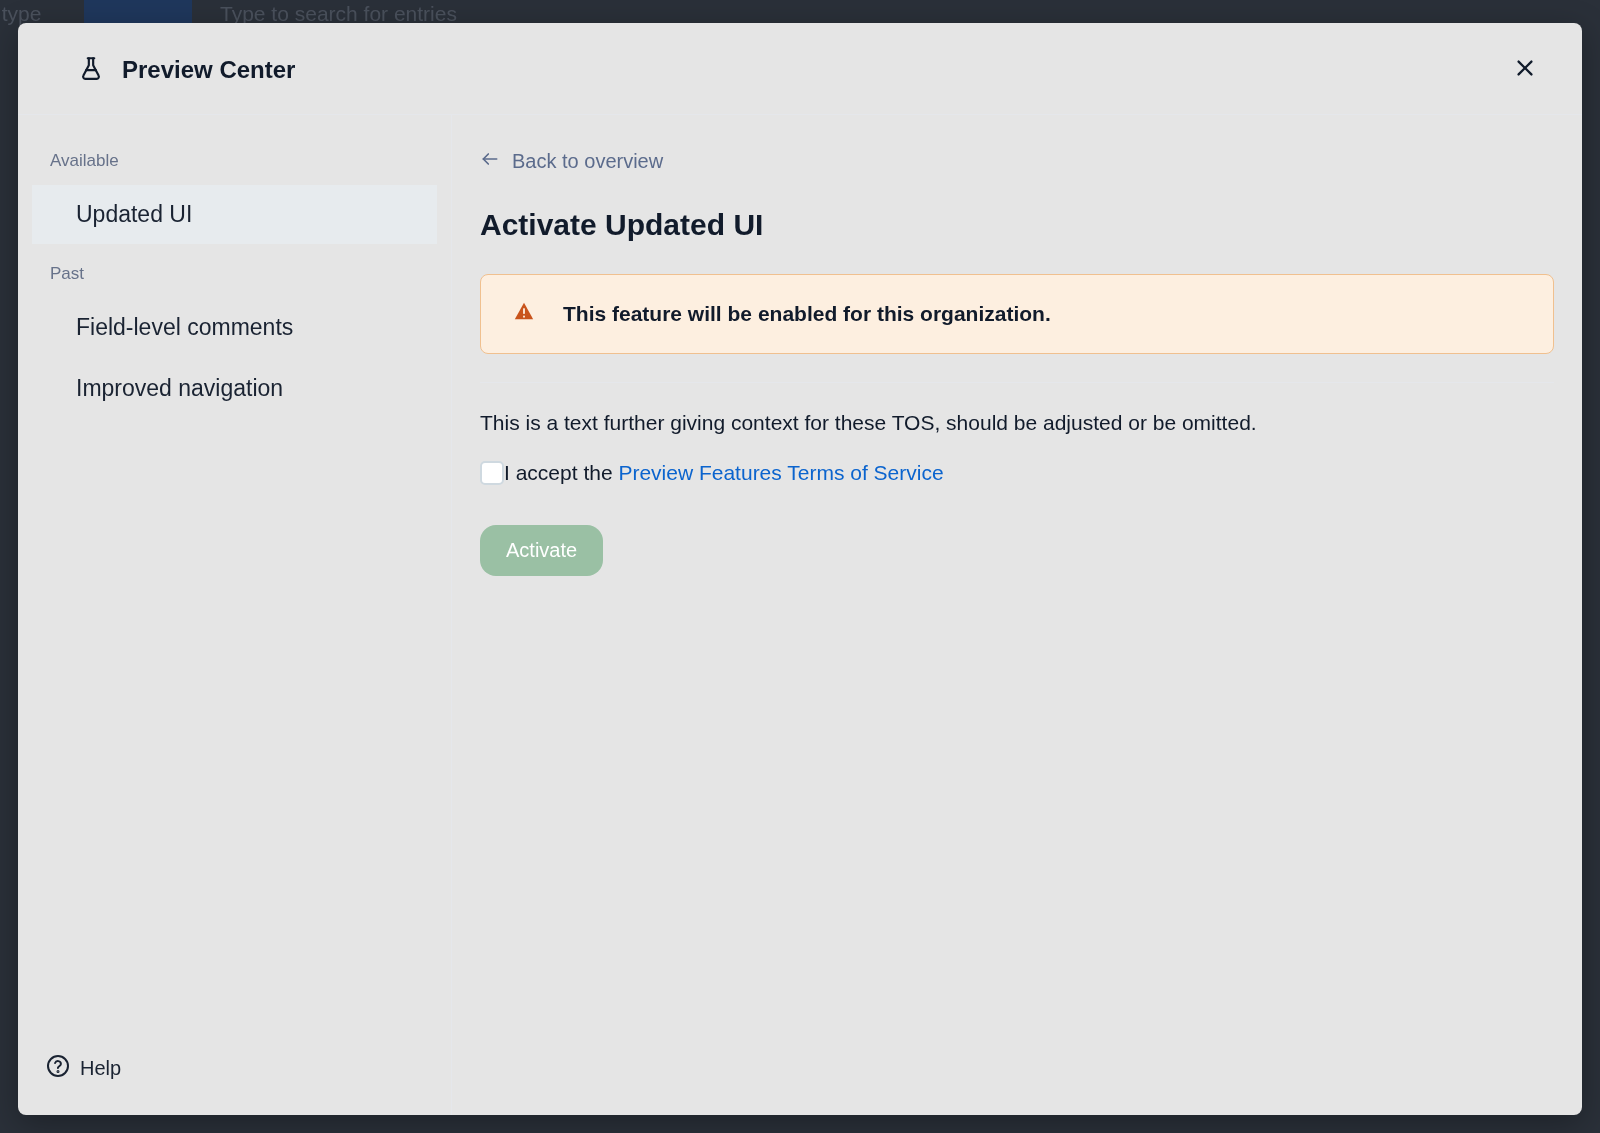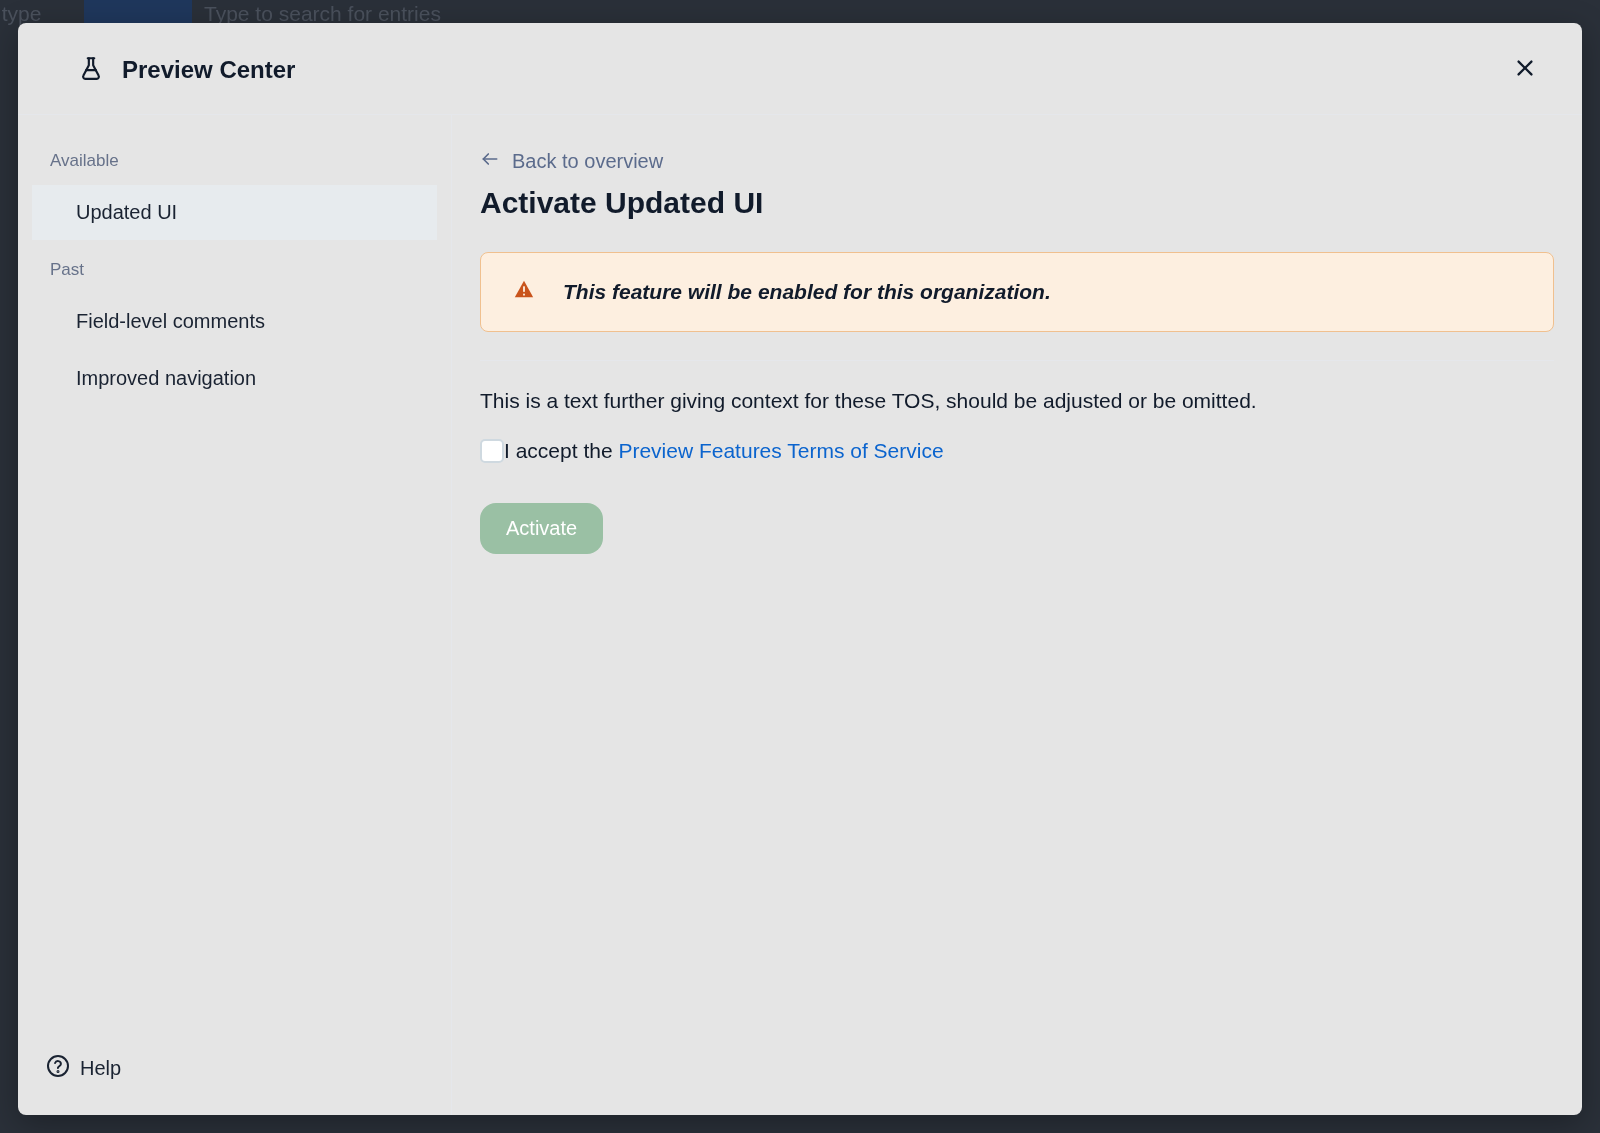--- a/index.html
+++ b/index.html
@@ -83,21 +83,21 @@
     }
     
     .sidebar-section-label {
       font-size: 17px;
       color: #67728a;
       padding: 6px 18px 14px 18px;
     }
     
     .sidebar-item {
       padding: 16px 18px 16px 44px;
-      font-size: 20px;
+      font-size: 23px;
       color: #1a2332;
       border-radius: 0;
       cursor: pointer;
       margin-bottom: 2px;
     }
     
     .sidebar-item.active {
       background: #e7ebee;
       font-weight: 500;
     }
@@ -124,40 +124,39 @@
     .back-link {
       display: inline-flex;
       align-items: center;
       gap: 12px;
       color: #5b6b8c;
       font-size: 20px;
       cursor: pointer;
       background: none;
       border: none;
       padding: 4px 0;
-      margin-bottom: 8px;
+      margin-bottom: 30px;
     }
     
     .page-title {
       font-size: 30px;
       font-weight: 700;
       color: #111b2b;
       margin-bottom: 32px;
     }
     
     .warning-banner {
       background: #fdefe0;
       border: 1px solid #f0c08f;
       border-radius: 8px;
       padding: 26px 32px;
       display: flex;
       align-items: center;
       gap: 28px;
       margin-bottom: 28px;
-      font-style: italic;
     }
     
     .warning-text {
       font-size: 21px;
       font-weight: 600;
       color: #111b2b;
     }
     
     .divider {
       border: none;
@@ -220,21 +219,21 @@
       border-radius: 0 0 4px 4px;
       font-size: 18px;
       opacity: 0.7;
     }
   </style>
 </head>
 <body>
 
 <div class="bg-hint" style="top:2px; left:-10px;">t type</div>
 <div class="bg-chip"></div>
-<div class="bg-hint" style="top:2px; left:204px;">Type to search for entries</div>
+<div class="bg-hint" style="top:2px; left:220px;">Type to search for entries</div>
 
 <div class="modal">
 
   <div class="modal-header">
     <div class="modal-title-group">
       <span>
         <svg width="26" height="26" viewBox="0 0 24 24" fill="none" stroke="#111b2b" stroke-width="2" stroke-linecap="round" stroke-linejoin="round">
           <path d="M9 3h6"></path>
           <path d="M10 3v6.5L5 19a2 2 0 0 0 1.8 3h10.4A2 2 0 0 0 19 19l-5-9.5V3"></path>
           <path d="M7.5 14h9"></path>

